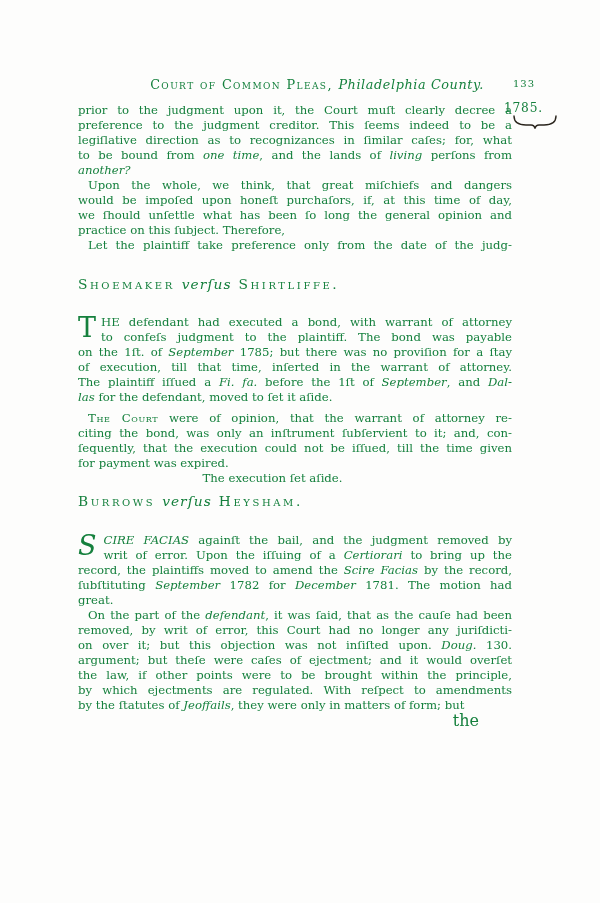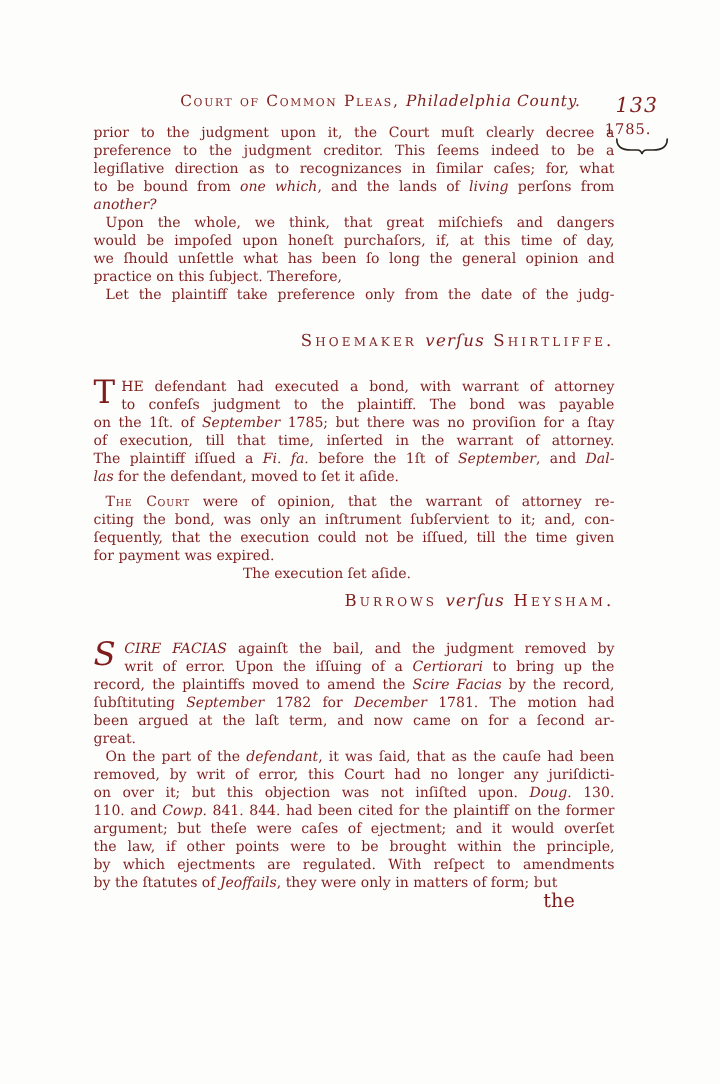--- a/index.html
+++ b/index.html
@@ -5,41 +5,40 @@
   html, body { margin: 0; padding: 0; }
   body {
     width: 600px; height: 903px;
     background: #f4f4f2;
     font-family: "DejaVu Serif", serif;
   }
   .page {
     position: relative;
     width: 600px; height: 903px;
     background: #fdfdfc;
-    color: #7f1d1d;
+    color: #15803d;
     overflow: hidden;
   }
   
   .running-header {
     position: absolute;
     top: 77px; left: 78px; width: 434px;
     text-align: center;
     transform: translateX(22px);
     font-size: 12.8px;
     font-variant: small-caps;
     letter-spacing: 1.4px;
     white-space: nowrap;
   }
   .running-header em { font-variant: normal; letter-spacing: 0.6px; }
   .page-number {
     position: absolute;
     top: 78px; left: 513px;
-    font-size: 17px;
+    font-size: 10px;
     letter-spacing: 1px;
-    font-style: italic;
   }
   
   .margin-note {
     position: absolute;
     top: 101px; left: 504px;
     font-size: 12.2px;
     letter-spacing: 0.8px;
   }
   .margin-brace {
     position: absolute;
@@ -68,21 +67,21 @@
     float: left;
     font-size: 27px;
     line-height: 26px;
     height: 29px;
     margin: 0 5px 0 0;
   }
   .dropcap.it { font-style: italic; margin-right: 7px; }
   .case-heading {
     font-size: 13.8px;
     line-height: 16px;
-    text-align: right;
+    text-align: left;
     font-variant: small-caps;
     letter-spacing: 2.6px;
   }
   .case-heading em { font-variant: normal; letter-spacing: 1px; }
   .ruling-line {
     font-size: 11.7px;
     line-height: 15px;
     text-align: right;
     padding-right: 45px;
   }
@@ -112,21 +111,21 @@
 
   <svg class="margin-brace" viewBox="0 0 46 14">
     <path d="M2 1 C2 8 7 10 14 10 L19 10 C21.5 10 22.5 11 23 13.5 C23.5 11 24.5 10 27 10 L32 10 C39 10 44 8 44 1" fill="none" stroke="#2a251d" stroke-width="1.4" stroke-linecap="round"></path>
   </svg>
 
   <div class="content" id="content">
       <div class="para">
         <div class="line">prior to the judgment upon it, the Court muſt clearly decree a</div>
         <div class="line">preference to the judgment creditor. This ſeems indeed to be a</div>
         <div class="line">legiſlative direction as to recognizances in ſimilar caſes; for, what</div>
-        <div class="line">to be bound from <em>one which</em>, and the lands of <em>living</em> perſons from</div>
+        <div class="line">to be bound from <em>one time</em>, and the lands of <em>living</em> perſons from</div>
         <div class="line pg-end"><em>another?</em></div>
       </div>
       <div class="para">
         <div class="line indent">Upon the whole, we think, that great miſchiefs and dangers</div>
         <div class="line">would be impoſed upon honeſt purchaſors, if, at this time of day,</div>
         <div class="line">we ſhould unſettle what has been ſo long the general opinion and</div>
         <div class="line pg-end">practice on this ſubject. Therefore,</div>
       </div>
       <div class="para">
         <div class="line indent">Let the plaintiff take preference only from the date of the judg-</div>
@@ -148,28 +147,26 @@
         <div class="line pg-end">for payment was expired.</div>
       </div>
       <div class="ruling-line">The execution ſet aſide.</div>
       <div class="case-heading">Burrows <em>verſus</em> Heysham.</div>
       <div class="para">
         <span class="dropcap it">S</span>
         <div class="line"><em>CIRE FACIAS</em> againſt the bail, and the judgment removed by</div>
         <div class="line">writ of error. Upon the iſſuing of a <em>Certiorari</em> to bring up the</div>
         <div class="line">record, the plaintiffs moved to amend the <em>Scire Facias</em> by the record,</div>
         <div class="line">ſubſtituting <em>September</em> 1782 for <em>December</em> 1781. The motion had</div>
-        <div class="line">been argued at the laſt term, and now came on for a ſecond ar-</div>
         <div class="line pg-end">great.</div>
       </div>
       <div class="para">
         <div class="line indent">On the part of the <em>defendant</em>, it was ſaid, that as the cauſe had been</div>
         <div class="line">removed, by writ of error, this Court had no longer any juriſdicti-</div>
         <div class="line">on over it; but this objection was not inſiſted upon. <em>Doug.</em> 130.</div>
-        <div class="line">110. and <em>Cowp.</em> 841. 844. had been cited for the plaintiff on the former</div>
         <div class="line">argument; but theſe were caſes of ejectment; and it would overſet</div>
         <div class="line">the law, if other points were to be brought within the principle,</div>
         <div class="line">by which ejectments are regulated. With reſpect to amendments</div>
         <div class="line pg-end">by the ſtatutes of <em>Jeoffails</em>, they were only in matters of form; but</div>
       </div>
       <div class="catchword">the</div>
     </div>
 
 </div>
 

